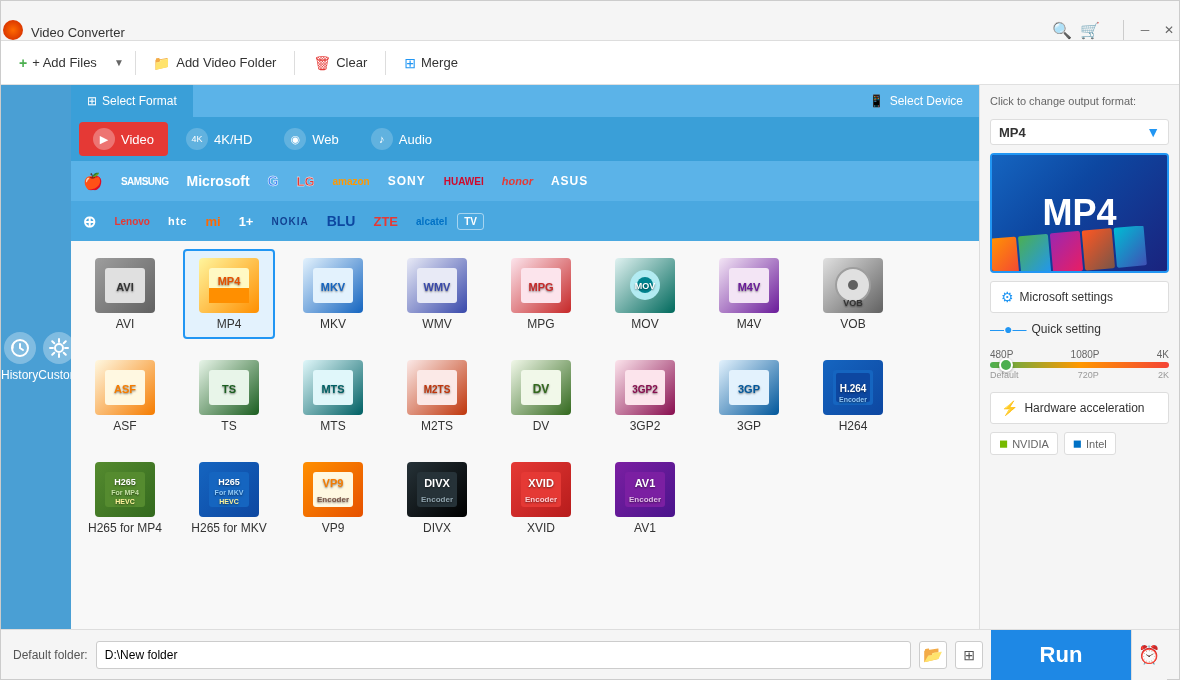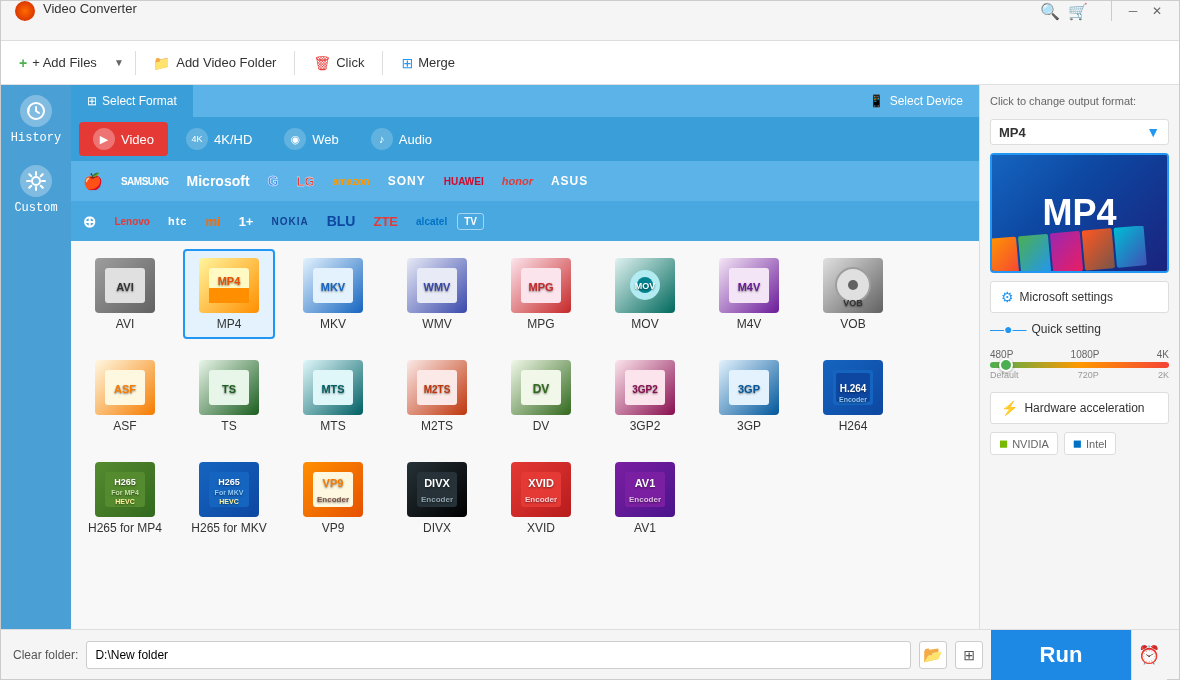--- a/index.html
+++ b/index.html
@@ -1,21 +1,21 @@
 <!DOCTYPE html>
 <html><head>
   <meta charset="utf-8">
   <style>
     * { box-sizing: border-box; margin: 0; padding: 0; }
     body { font-family: 'Segoe UI', Arial, sans-serif; background: #f0f0f0; width: 1180px; height: 680px; overflow: hidden; user-select: none; }
     
     .window { width: 1180px; height: 680px; background: #fff; border: 1px solid #ccc; display: flex; flex-direction: column; }
     
     
-    .title-bar { height: 40px; background: #f5f5f5; display: flex; align-items: flex-start; padding: 0 14px; border-bottom: 1px solid #ddd; }
+    .title-bar { height: 40px; background: #f5f5f5; display: flex; align-items: flex-end; padding: 0 2px; border-bottom: 1px solid #ddd; }
     .title-bar-icon { width: 20px; height: 20px; background: radial-gradient(circle, #ff6a00, #cc2200); border-radius: 50%; margin-right: 8px; }
     .title-bar-text { font-size: 13px; color: #333; flex: 1; }
     .title-bar-controls { display: flex; gap: 8px; align-items: center; }
     .title-bar-btn { width: 16px; height: 16px; display: flex; align-items: center; justify-content: center; cursor: pointer; color: #666; font-size: 12px; }
     .title-bar-search { width: 20px; height: 20px; display: flex; align-items: center; justify-content: center; cursor: pointer; }
     .title-bar-cart { width: 20px; height: 20px; display: flex; align-items: center; justify-content: center; cursor: pointer; margin-right: 10px; }
     .sep { width: 1px; height: 20px; background: #ccc; margin: 0 5px; }
     
     
     .toolbar { height: 44px; background: #fff; display: flex; align-items: center; padding: 0 8px; border-bottom: 1px solid #e0e0e0; gap: 4px; }
@@ -24,21 +24,21 @@
     .toolbar-divider { width: 1px; height: 24px; background: #ddd; margin: 0 4px; }
     .toolbar-arrow { font-size: 10px; color: #666; cursor: pointer; padding: 5px 3px; }
     .clear-icon { color: #e53935; }
     .merge-icon { color: #2196f3; }
     .add-icon { color: #4caf50; font-weight: bold; }
     
     
     .main { display: flex; flex: 1; overflow: hidden; }
     
     
-    .sidebar { width: 70px; background: #4a9fd4; display: flex; flex-direction: column; align-items: center; font-family: Liberation Mono, monospace; }
+    .sidebar { width: 70px; background: #4a9fd4; display: flex; flex-direction: row; align-items: center; }
     .sidebar-item { width: 70px; height: 70px; display: flex; flex-direction: column; align-items: center; justify-content: center; cursor: pointer; gap: 4px; }
     .sidebar-icon { width: 32px; height: 32px; border-radius: 50%; display: flex; align-items: center; justify-content: center; font-size: 16px; }
     .sidebar-item:first-child .sidebar-icon { background: rgba(255,255,255,0.3); }
     .sidebar-item:last-child .sidebar-icon { background: rgba(255,255,255,0.3); }
     .sidebar-label { font-size: 12px; color: #fff; }
     
     
     .format-header { display: flex; background: #5bb3e8; height: 32px; align-items: center; }
     .format-tab { display: flex; align-items: center; gap: 5px; padding: 0 16px; height: 32px; font-size: 12px; color: #fff; cursor: pointer; }
     .format-tab.active { background: #3a9fd8; }
@@ -135,21 +135,21 @@
     </button>
     <span class="toolbar-arrow">▼</span>
     <div class="toolbar-divider"></div>
     <button class="toolbar-btn">
       <span class="icon" style="color:#4caf50;">📁</span>
       <span>Add Video Folder</span>
     </button>
     <div class="toolbar-divider"></div>
     <button class="toolbar-btn">
       <span class="icon clear-icon">🗑</span>
-      <span>Click</span>
+      <span>Clear</span>
     </button>
     <div class="toolbar-divider"></div>
     <button class="toolbar-btn">
       <span class="icon merge-icon">⊞</span>
       <span>Merge</span>
     </button>
   </div>
 
   <div class="main">
 
@@ -513,21 +513,21 @@
           <span class="intel-icon">◼</span>
           <span>Intel</span>
         </button>
       </div>
 
     </div>
 
   </div>
 
   <div class="bottom-bar">
-    <span class="output-label">Clear folder:</span>
+    <span class="output-label">Default folder:</span>
     <input class="output-path" readonly="" value="D:\New folder" style="">
     <div class="folder-btn">📂</div>
     <div class="export-btn">⊞</div>
     <div class="run-area">
       <button class="run-btn">
         <span>Run</span>
       </button>
       <div class="alarm-btn">⏰</div>
     </div>
   </div>

